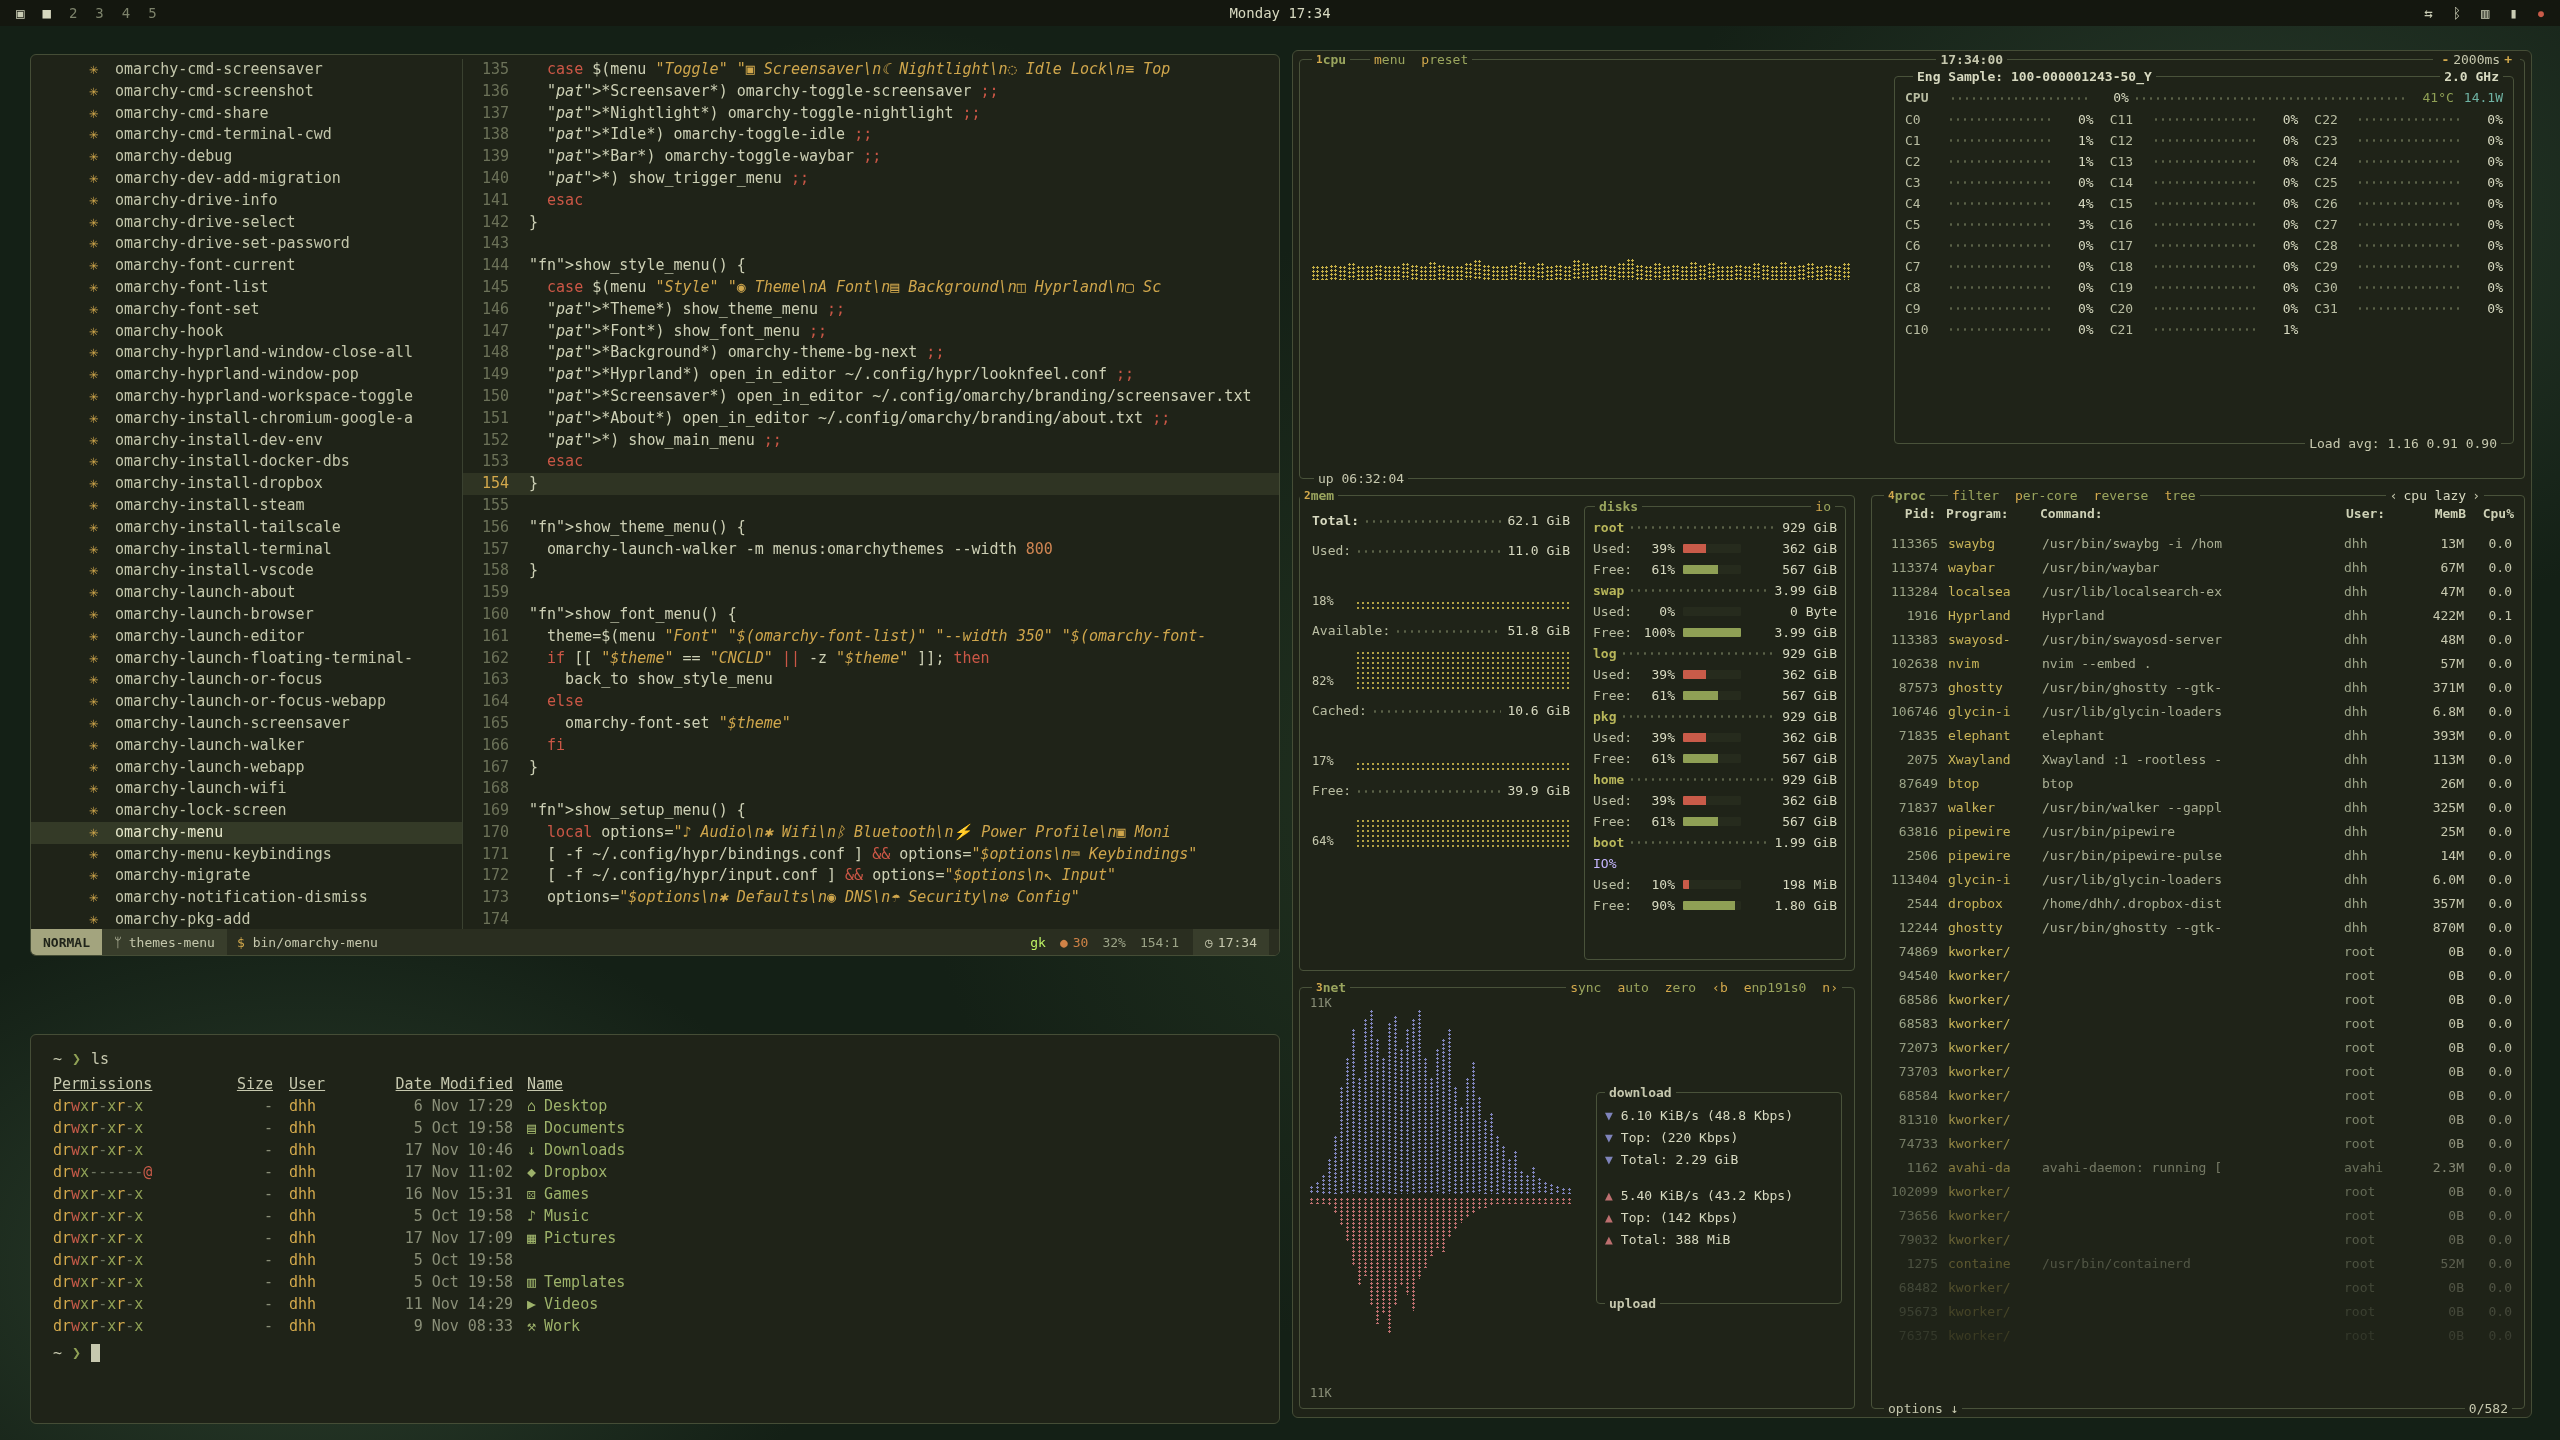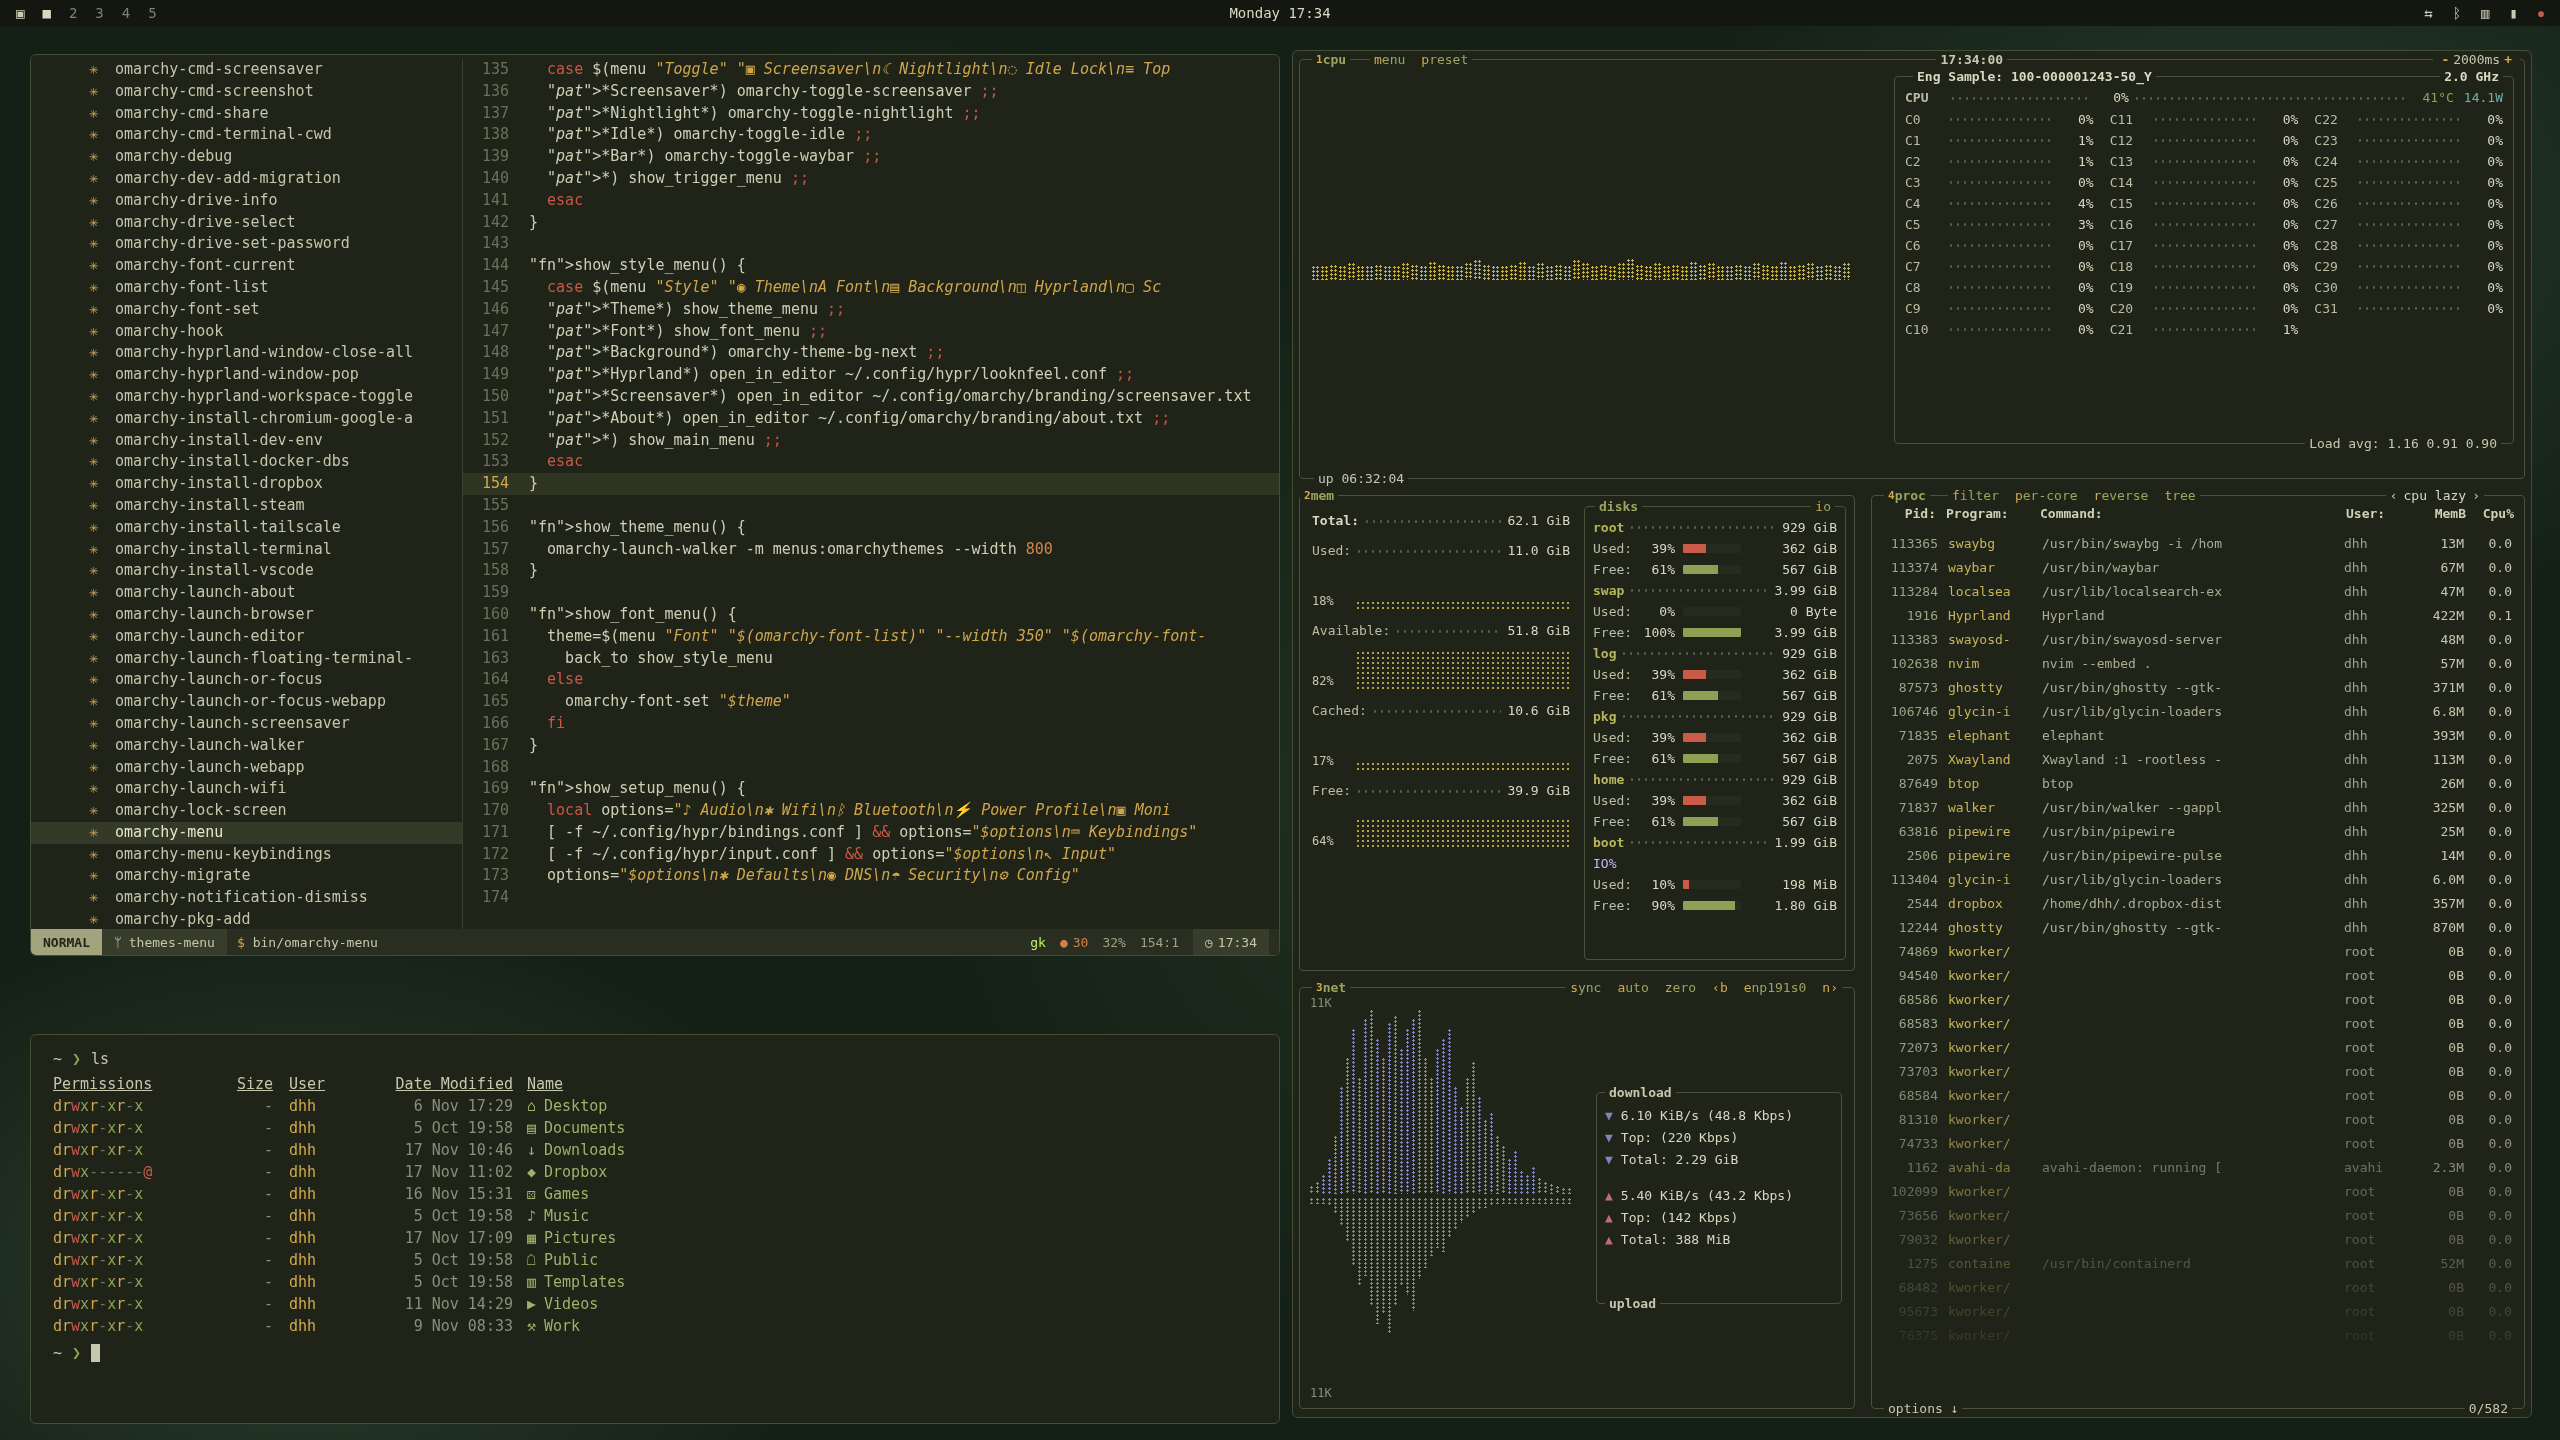--- a/index.html
+++ b/index.html
@@ -364,20 +364,21 @@
           <div class="cline"><span class="ln">152</span><span class="ct">  <i class="&lt;i">"pat"</i>&gt;*) show_main_menu <b class="kw">;;</b></span></div>
           <div class="cline"><span class="ln">153</span><span class="ct">  <b class="kw">esac</b></span></div>
           <div class="cline cur"><span class="ln">154</span><span class="ct">}</span></div>
           <div class="cline"><span class="ln">155</span><span class="ct"></span></div>
           <div class="cline"><span class="ln">156</span><span class="ct"><span class="&lt;i">"fn"&gt;show_theme_menu</span>() {</span></div>
           <div class="cline"><span class="ln">157</span><span class="ct">  omarchy-launch-walker -m menus:omarchythemes --width <span class="num">800</span></span></div>
           <div class="cline"><span class="ln">158</span><span class="ct">}</span></div>
           <div class="cline"><span class="ln">159</span><span class="ct"></span></div>
           <div class="cline"><span class="ln">160</span><span class="ct"><span class="&lt;i">"fn"&gt;show_font_menu</span>() {</span></div>
           <div class="cline"><span class="ln">161</span><span class="ct">  theme=$(menu <i class="str">"Font"</i> <i class="str">"$(omarchy-font-list)"</i> <i class="str">"--width 350"</i> <i class="str">"$(omarchy-font-</i></span></div>
+          <div class="cline"><span class="ln">162</span><span class="ct">  <b class="kw">if</b> [[ <i class="str">"$theme"</i> == <i class="str">"CNCLD"</i> <b class="kw">||</b> -z <i class="str">"$theme"</i> ]]; <b class="kw">then</b></span></div>
           <div class="cline"><span class="ln">163</span><span class="ct">    back_to show_style_menu</span></div>
           <div class="cline"><span class="ln">164</span><span class="ct">  <b class="kw">else</b></span></div>
           <div class="cline"><span class="ln">165</span><span class="ct">    omarchy-font-set <i class="str">"$theme"</i></span></div>
           <div class="cline"><span class="ln">166</span><span class="ct">  <b class="kw">fi</b></span></div>
           <div class="cline"><span class="ln">167</span><span class="ct">}</span></div>
           <div class="cline"><span class="ln">168</span><span class="ct"></span></div>
           <div class="cline"><span class="ln">169</span><span class="ct"><span class="&lt;i">"fn"&gt;show_setup_menu</span>() {</span></div>
           <div class="cline"><span class="ln">170</span><span class="ct">  <b class="kw">local</b> options=<i class="str">"♪ Audio\n✱ Wifi\nᛒ Bluetooth\n⚡ Power Profile\n▣ Moni</i></span></div>
           <div class="cline"><span class="ln">171</span><span class="ct">  [ -f ~/.config/hypr/bindings.conf ] <b class="kw">&amp;&amp;</b> options=<i class="str">"$options\n⌨ Keybindings"</i></span></div>
           <div class="cline"><span class="ln">172</span><span class="ct">  [ -f ~/.config/hypr/input.conf ] <b class="kw">&amp;&amp;</b> options=<i class="str">"$options\n↖ Input"</i></span></div>
@@ -478,21 +479,20 @@
         <span class="c-size">-</span>
         <span class="c-user">dhh</span>
         <span class="c-date">17 Nov 17:09</span>
         <span class="c-name"><span class="ficon">▦</span><span>Pictures</span></span>
       </div>
       <div class="lsrow">
         <span class="c-perm"><span class="pd">d</span><span class="pr">r</span><span class="pw">w</span><span class="px">x</span><span class="pr">r</span><span class="pn">-</span><span class="px">x</span><span class="pr">r</span><span class="pn">-</span><span class="px">x</span></span>
         <span class="c-size">-</span>
         <span class="c-user">dhh</span>
         <span class="c-date">5 Oct 19:58</span>
-        <span class="c-name"><span class="ficon">☖</span><span>Public</span></span>
       </div>
       <div class="lsrow">
         <span class="c-perm"><span class="pd">d</span><span class="pr">r</span><span class="pw">w</span><span class="px">x</span><span class="pr">r</span><span class="pn">-</span><span class="px">x</span><span class="pr">r</span><span class="pn">-</span><span class="px">x</span></span>
         <span class="c-size">-</span>
         <span class="c-user">dhh</span>
         <span class="c-date">5 Oct 19:58</span>
         <span class="c-name"><span class="ficon">▥</span><span>Templates</span></span>
       </div>
       <div class="lsrow">
         <span class="c-perm"><span class="pd">d</span><span class="pr">r</span><span class="pw">w</span><span class="px">x</span><span class="pr">r</span><span class="pn">-</span><span class="px">x</span><span class="pr">r</span><span class="pn">-</span><span class="px">x</span></span>

